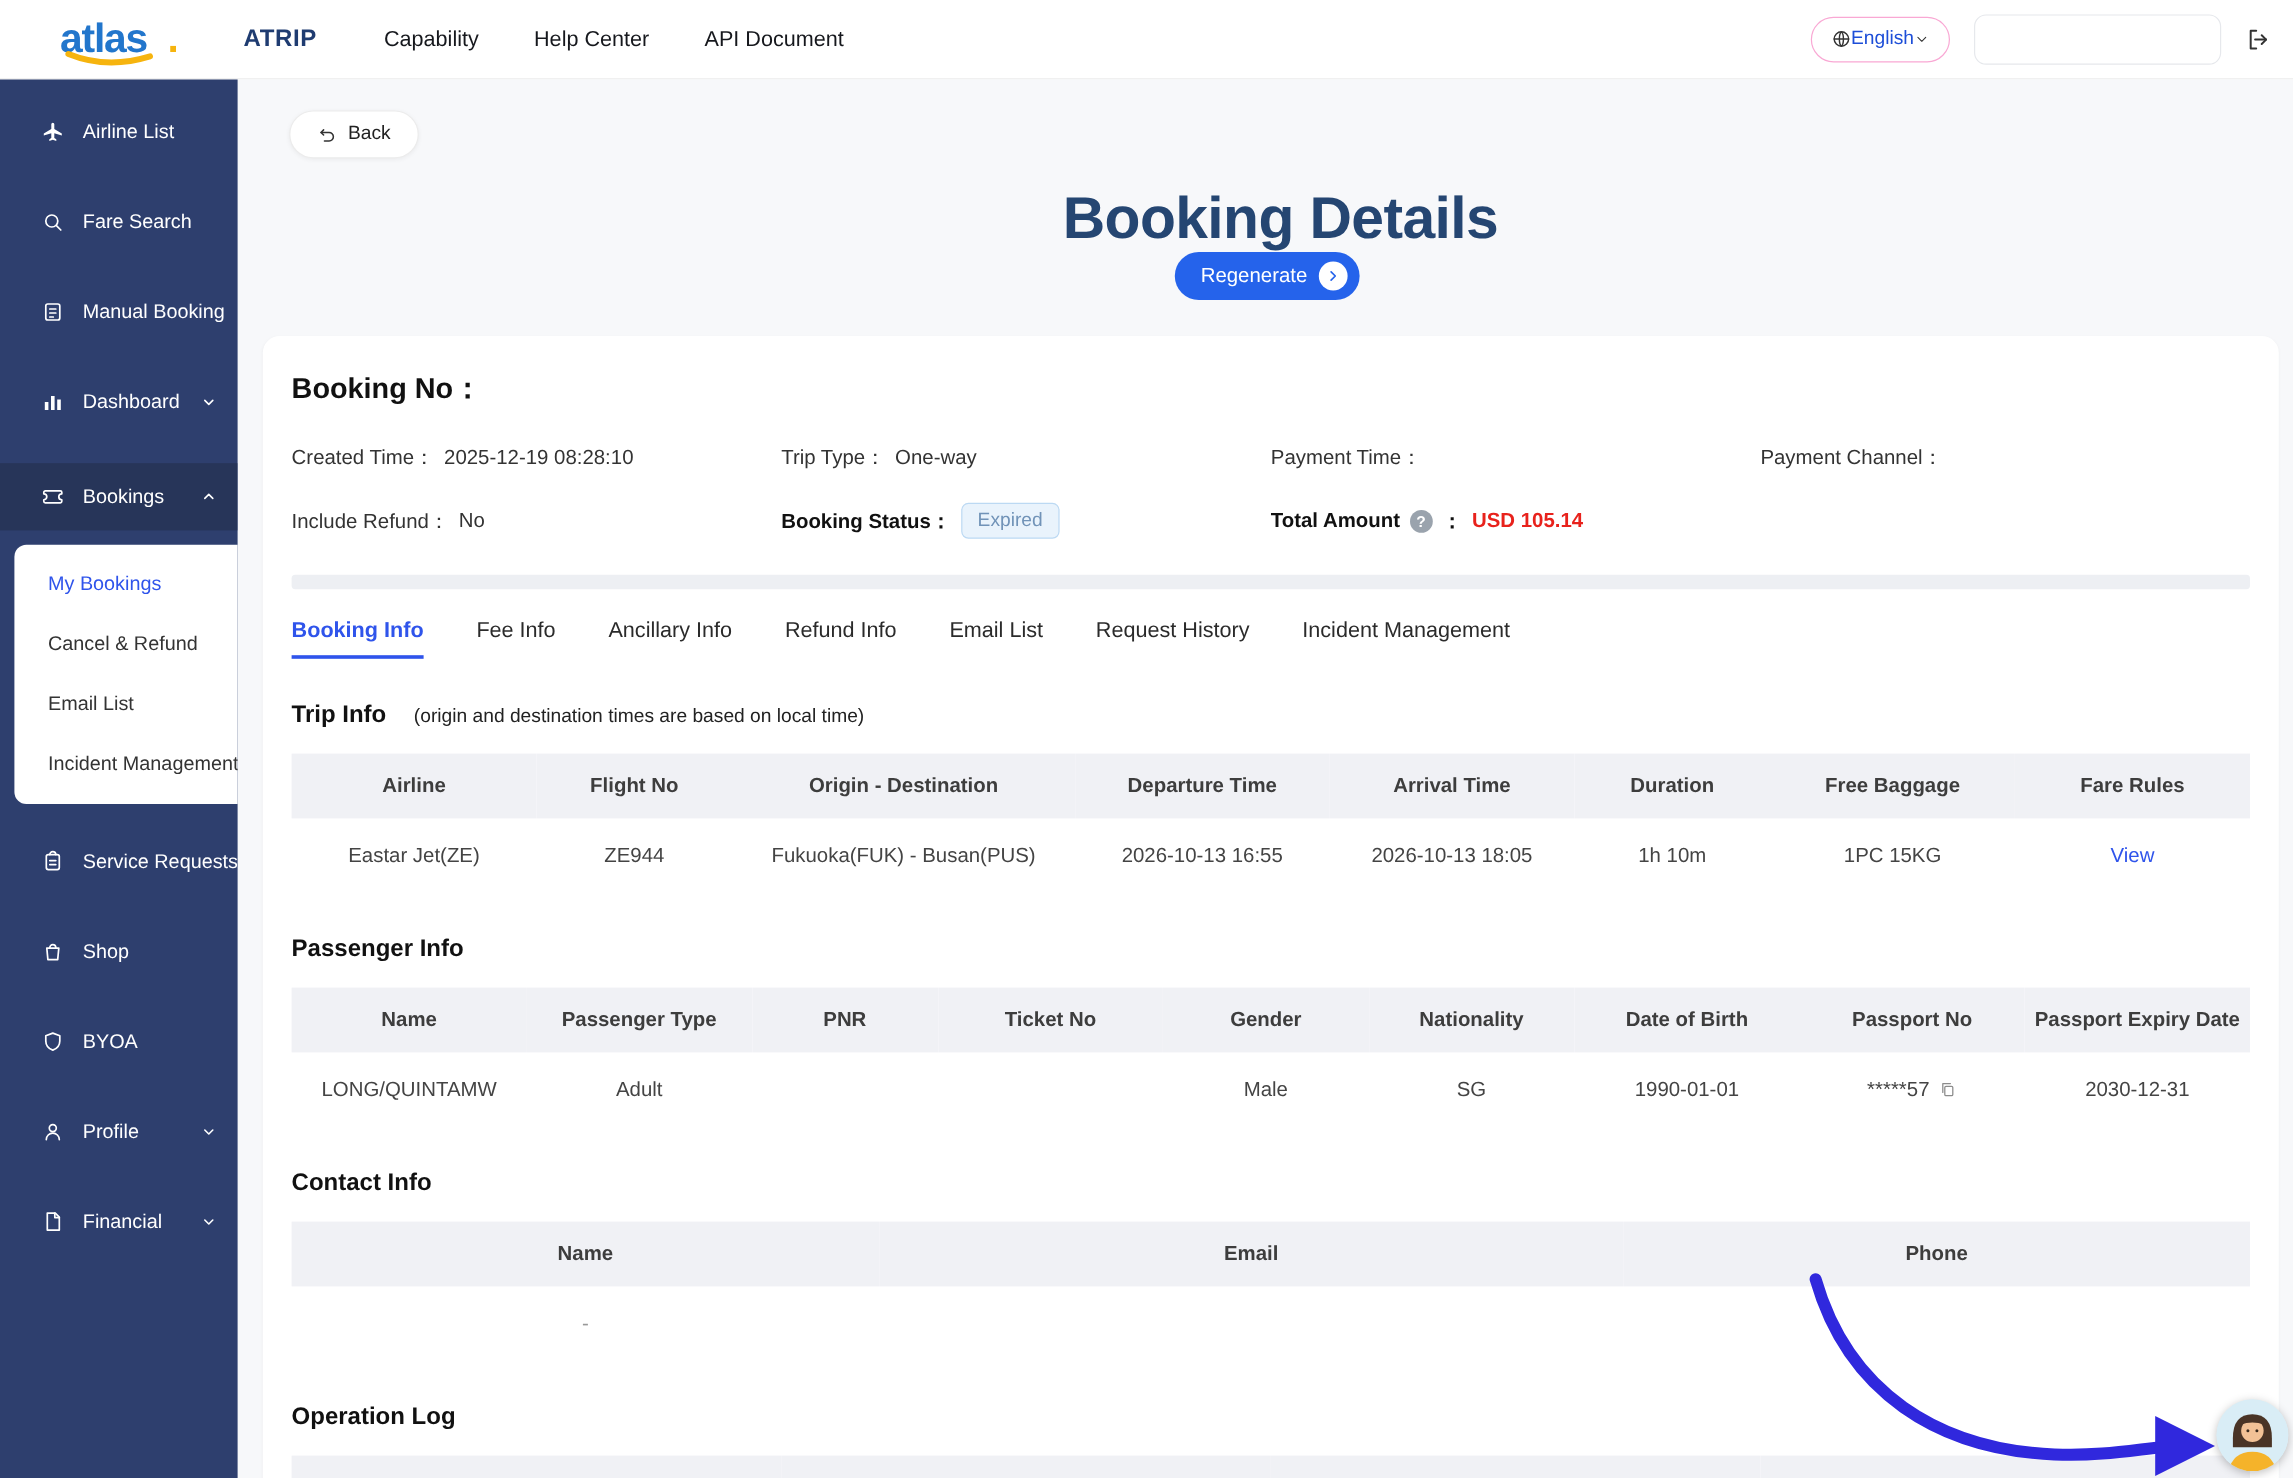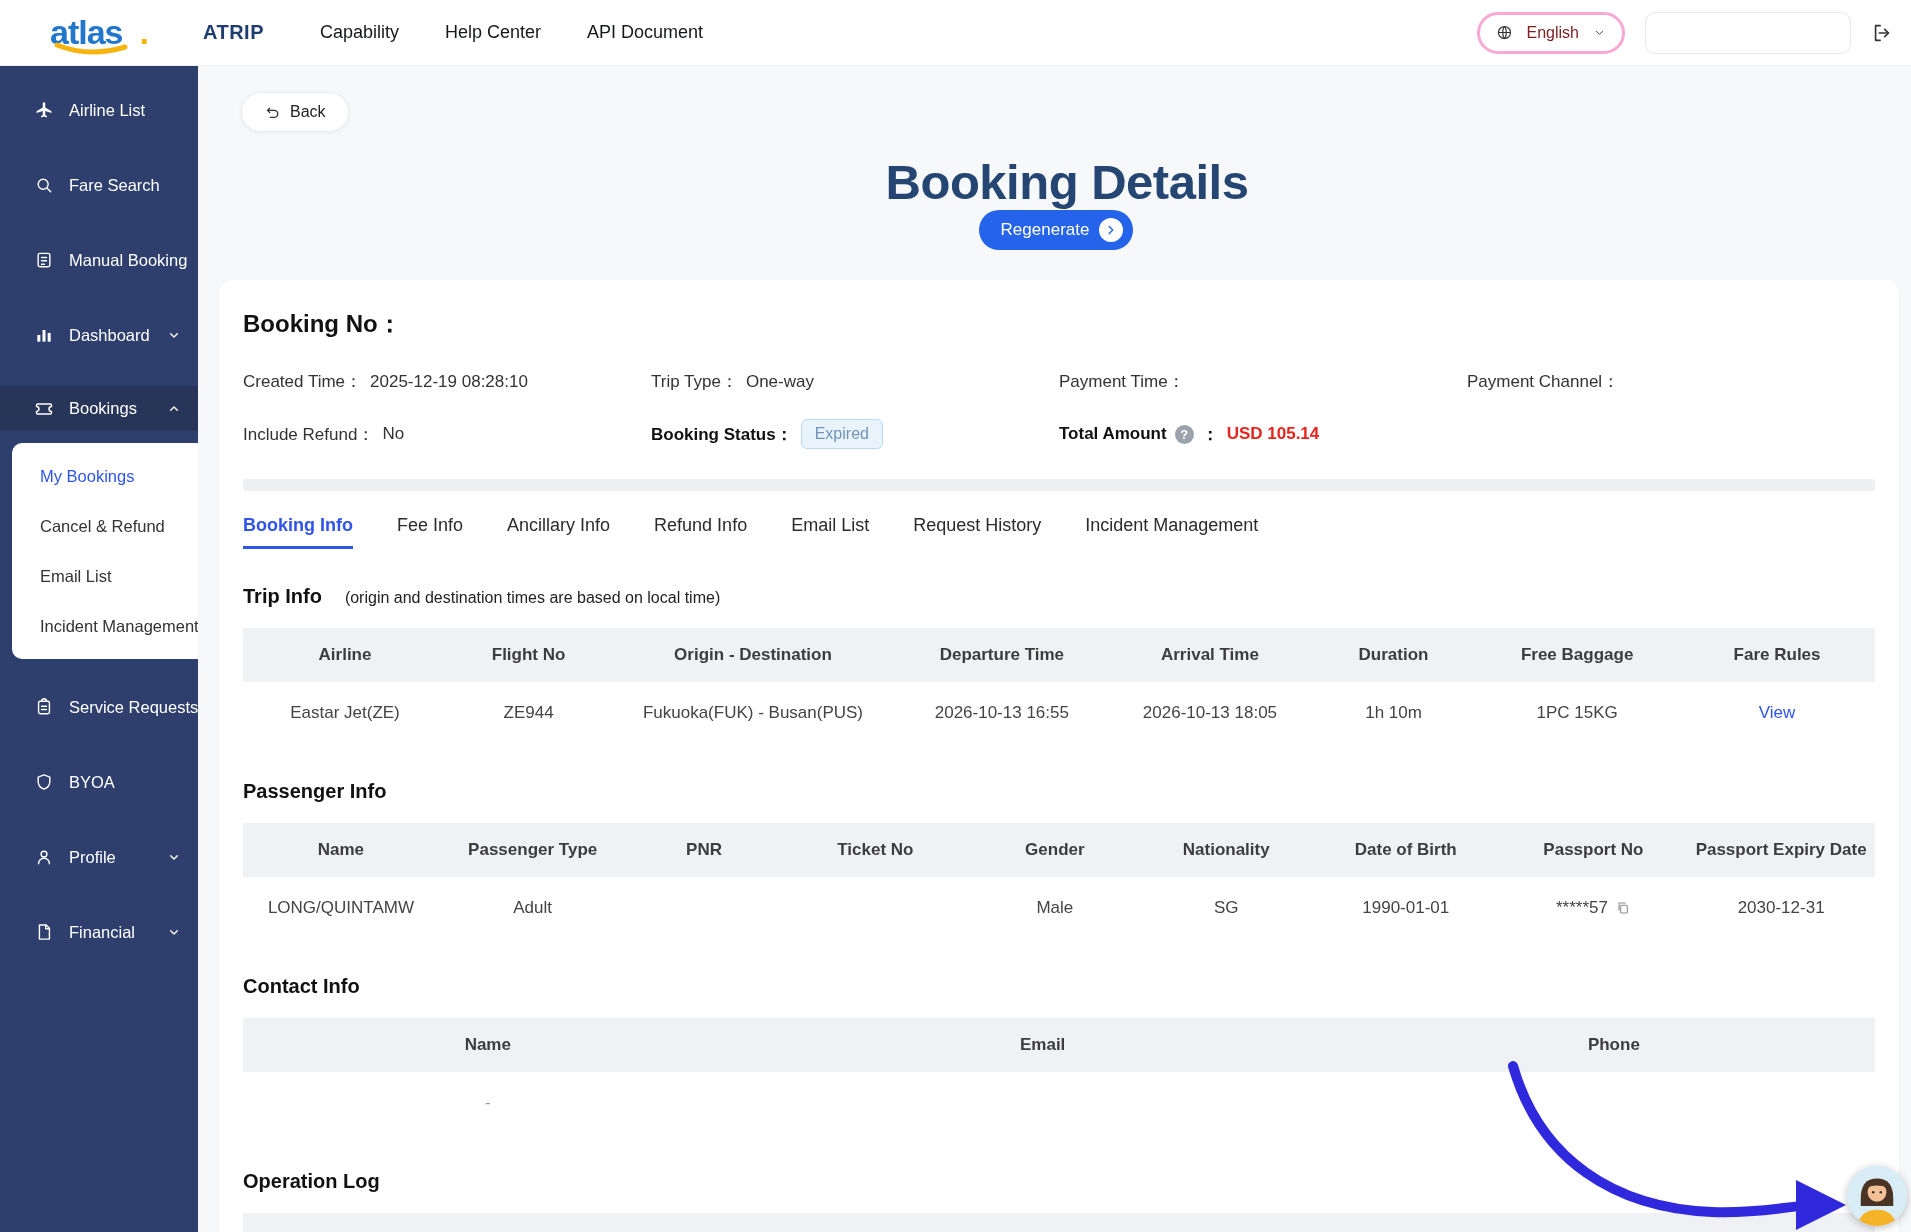--- a/index.html
+++ b/index.html
@@ -20,39 +20,39 @@
   }
   .logo { position:relative; display:flex; align-items:flex-end; cursor:pointer; margin-right:54px;gap:17px; }
   .logo-text { font-size:34px; font-weight:800; color:#2276cc; letter-spacing:-1px; }
   .logo-dot { font-size:34px; font-weight:800; color:#f6b40e; }
   .logo-swoosh { position:absolute; left:4px; bottom:-4px; }
   .app-name { font-size:20px; font-weight:700; color:#1f3c71; margin-right:56px; letter-spacing:.5px; }
   .top-nav { display:flex; gap:46px; }
   .top-nav a { font-size:18px; color:#16181d; text-decoration:none; font-weight:500; cursor:pointer; }
   .topbar-right { margin-left:auto; display:flex; align-items:center; gap:20px; }
   .lang-pill {
-    display:flex; align-items:center; gap:14px; border:3px solid #f9a8d4; border-radius:999px;
-    padding:9px 16px; background:#fff; cursor:pointer; font-size:16px; color:#7f1d1d;
+    display:flex; align-items:center; gap:0; border:1px solid #f9a8d4; border-radius:999px;
+    padding:9px 16px; background:#fff; cursor:pointer; font-size:16px; color:#1d4ed8;
   }
   .search-box {
     width:206px; height:42px; border:1px solid #e6e8ec; border-radius:10px; background:#fff;
     font-size:16px; padding:0 12px; outline:none; font-family:inherit;
   }
   .icon-btn { background:none; border:none; cursor:pointer; display:flex; align-items:center; }
 
   
   .sidebar {
     position:absolute; top:66px; left:0; bottom:0; width:198px; background:#2e3f6e;
     padding-top:20px; overflow:hidden; z-index:5;
   }
   .nav-item {
     display:flex; align-items:center; gap:15px; height:48px; padding-left:34px; padding-right:16px;
     color:#fff; font-size:16.5px; cursor:pointer; margin-bottom:27px; white-space:nowrap;
   }
-  .nav-item.active { background:#273559; margin-bottom:0; height:45px; }
+  .nav-item.active { background:#273559; margin-bottom:0; height:56px; }
   .nav-item .chev { margin-left:auto; display:flex; }
   .nicon { display:flex; width:20px; height:20px; flex:none; }
   .nicon svg { width:20px; height:20px; stroke:#fff; stroke-width:1.7; fill:none; stroke-linecap:round; stroke-linejoin:round; }
   .nicon svg .fillw { fill:#fff; stroke:none; }
   .chev svg { width:16px; height:16px; stroke:#fff; stroke-width:2; fill:none; stroke-linecap:round; stroke-linejoin:round; }
 
   .submenu {
     background:#fff; border-radius:10px; margin:12px 0 24px 12px; width:230px; padding:8px 0;
   }
   .submenu-item {
@@ -237,20 +237,29 @@
   </div>
   <div class="nav-item">
     <span class="nicon">
         <svg viewBox="0 0 24 24">
           <rect x="5.5" y="5" width="13" height="15" rx="2"></rect>
           <path d="M9 5a3 3 0 0 1 6 0"></path>
           <path d="M9 11h6M9 15h6"></path>
         </svg>
       </span>
     <span>Service Requests</span>
+  </div>
+  <div class="nav-item">
+    <span class="nicon">
+        <svg viewBox="0 0 24 24">
+          <path d="M6 8.5h12l-1.1 11.5H7.1z"></path>
+          <path d="M9 8.5V8a3 3 0 0 1 6 0v.5"></path>
+        </svg>
+      </span>
+    <span>Shop</span>
   </div>
   <div class="nav-item">
     <span class="nicon">
         <svg viewBox="0 0 24 24">
           <path d="M12 3.5l7 2.6v5.2c0 4.6-3 7.7-7 9.2-4-1.5-7-4.6-7-9.2V6.1z"></path>
         </svg>
       </span>
     <span>BYOA</span>
   </div>
   <div class="nav-item">

